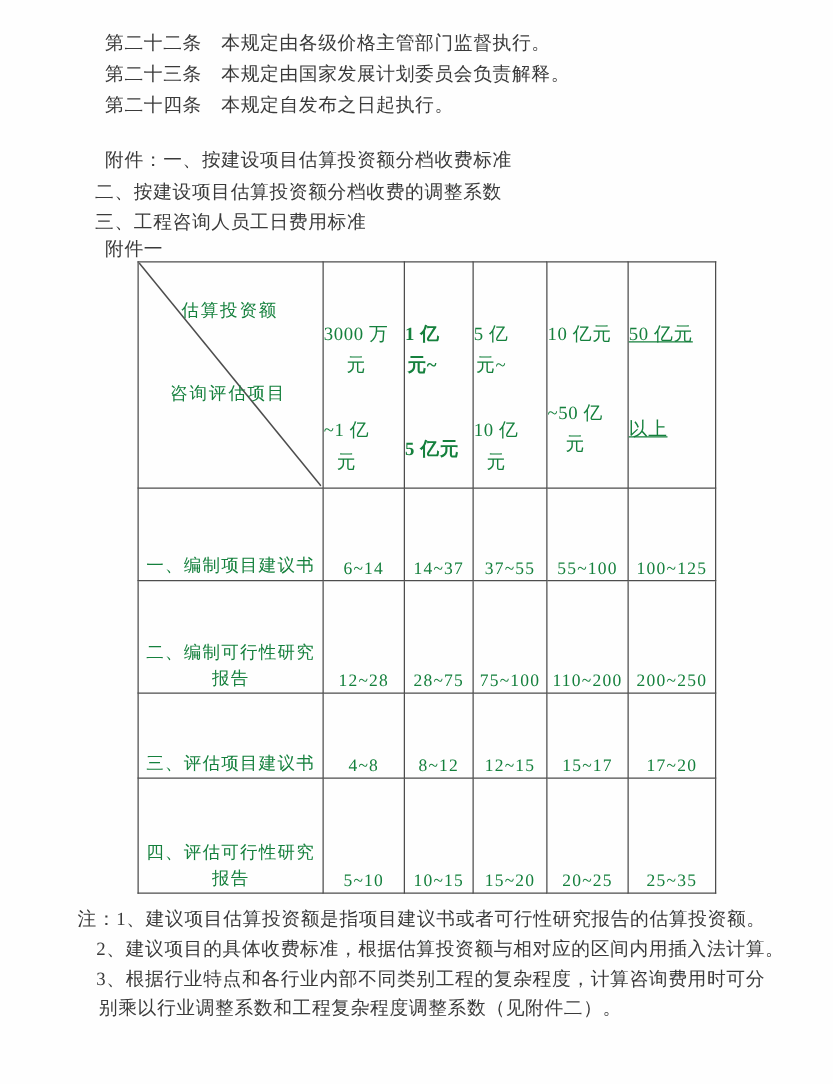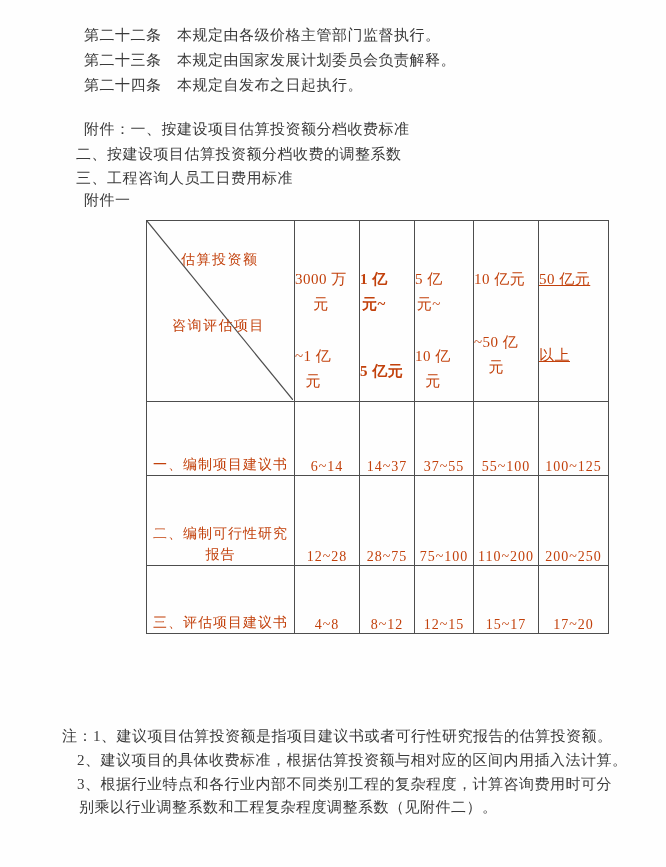--- a/index.html
+++ b/index.html
@@ -2,22 +2,22 @@
 <html><head>
 <meta charset="utf-8">
 <style>
   html,body{margin:0;padding:0;background:#ffffff;}
   body{width:666px;height:867px;position:relative;overflow:hidden;
        font-family:"Liberation Serif","DejaVu Serif",serif;color:#303030;}
   .page{position:absolute;inset:0;background:#fefefe;}
   .txt{position:absolute;font-size:15px;line-height:17px;white-space:nowrap;
        letter-spacing:0.5px;color:#3a3a3a;}
   
-  .fee-table{position:absolute;left:110px;top:220px;border-collapse:collapse;
-             table-layout:fixed;color:#c2410c;margin-left:36px;}
+  .fee-table{position:absolute;left:110px;top:209px;border-collapse:collapse;
+             table-layout:fixed;color:#15803d;}
   .fee-table td{border:1px solid #4d4d4d;text-align:center;padding:0;
                 font-size:14px;letter-spacing:1px;}
   .corner-cell{position:relative;padding:0;}
   .corner-cell svg{position:absolute;top:0;left:0;display:block;}
   .corner-top{position:absolute;top:30px;left:34px;font-size:14px;letter-spacing:1.5px;white-space:nowrap;}
   .corner-bottom{position:absolute;top:96px;left:25px;font-size:14px;letter-spacing:1.5px;white-space:nowrap;}
   .hcell{vertical-align:top;}
   .hwrap{display:flex;flex-direction:column;align-items:flex-start;box-sizing:border-box;
          height:179px;padding-top:46px;}
   .htop,.hbot{white-space:pre-line;line-height:25px;font-size:15px;letter-spacing:0.5px;}
@@ -115,20 +115,29 @@
       <td class="val raise">200~250</td>
     </tr>
     <tr style="height:68px">
       <td class="lbl">三、评估项目建议书</td>
       <td class="val">4~8</td>
       <td class="val">8~12</td>
       <td class="val">12~15</td>
       <td class="val">15~17</td>
       <td class="val">17~20</td>
     </tr>
+    <tr style="height:92px">
+      <td class="lbl">四、评估可行性研究
+报告</td>
+      <td class="val raise">5~10</td>
+      <td class="val raise">10~15</td>
+      <td class="val raise">15~20</td>
+      <td class="val raise">20~25</td>
+      <td class="val raise">25~35</td>
+    </tr>
   </tbody>
     </table>
 
   <div class="txt" style="top:728px;left:62px">注：1、建议项目估算投资额是指项目建议书或者可行性研究报告的估算投资额。</div>
   <div class="txt" style="top:752px;left:77px">2、建议项目的具体收费标准，根据估算投资额与相对应的区间内用插入法计算。</div>
   <div class="txt" style="top:776px;left:77px">3、根据行业特点和各行业内部不同类别工程的复杂程度，计算咨询费用时可分</div>
   <div class="txt" style="top:799px;left:79px">别乘以行业调整系数和工程复杂程度调整系数（见附件二）。</div>
 
 </div>
 

